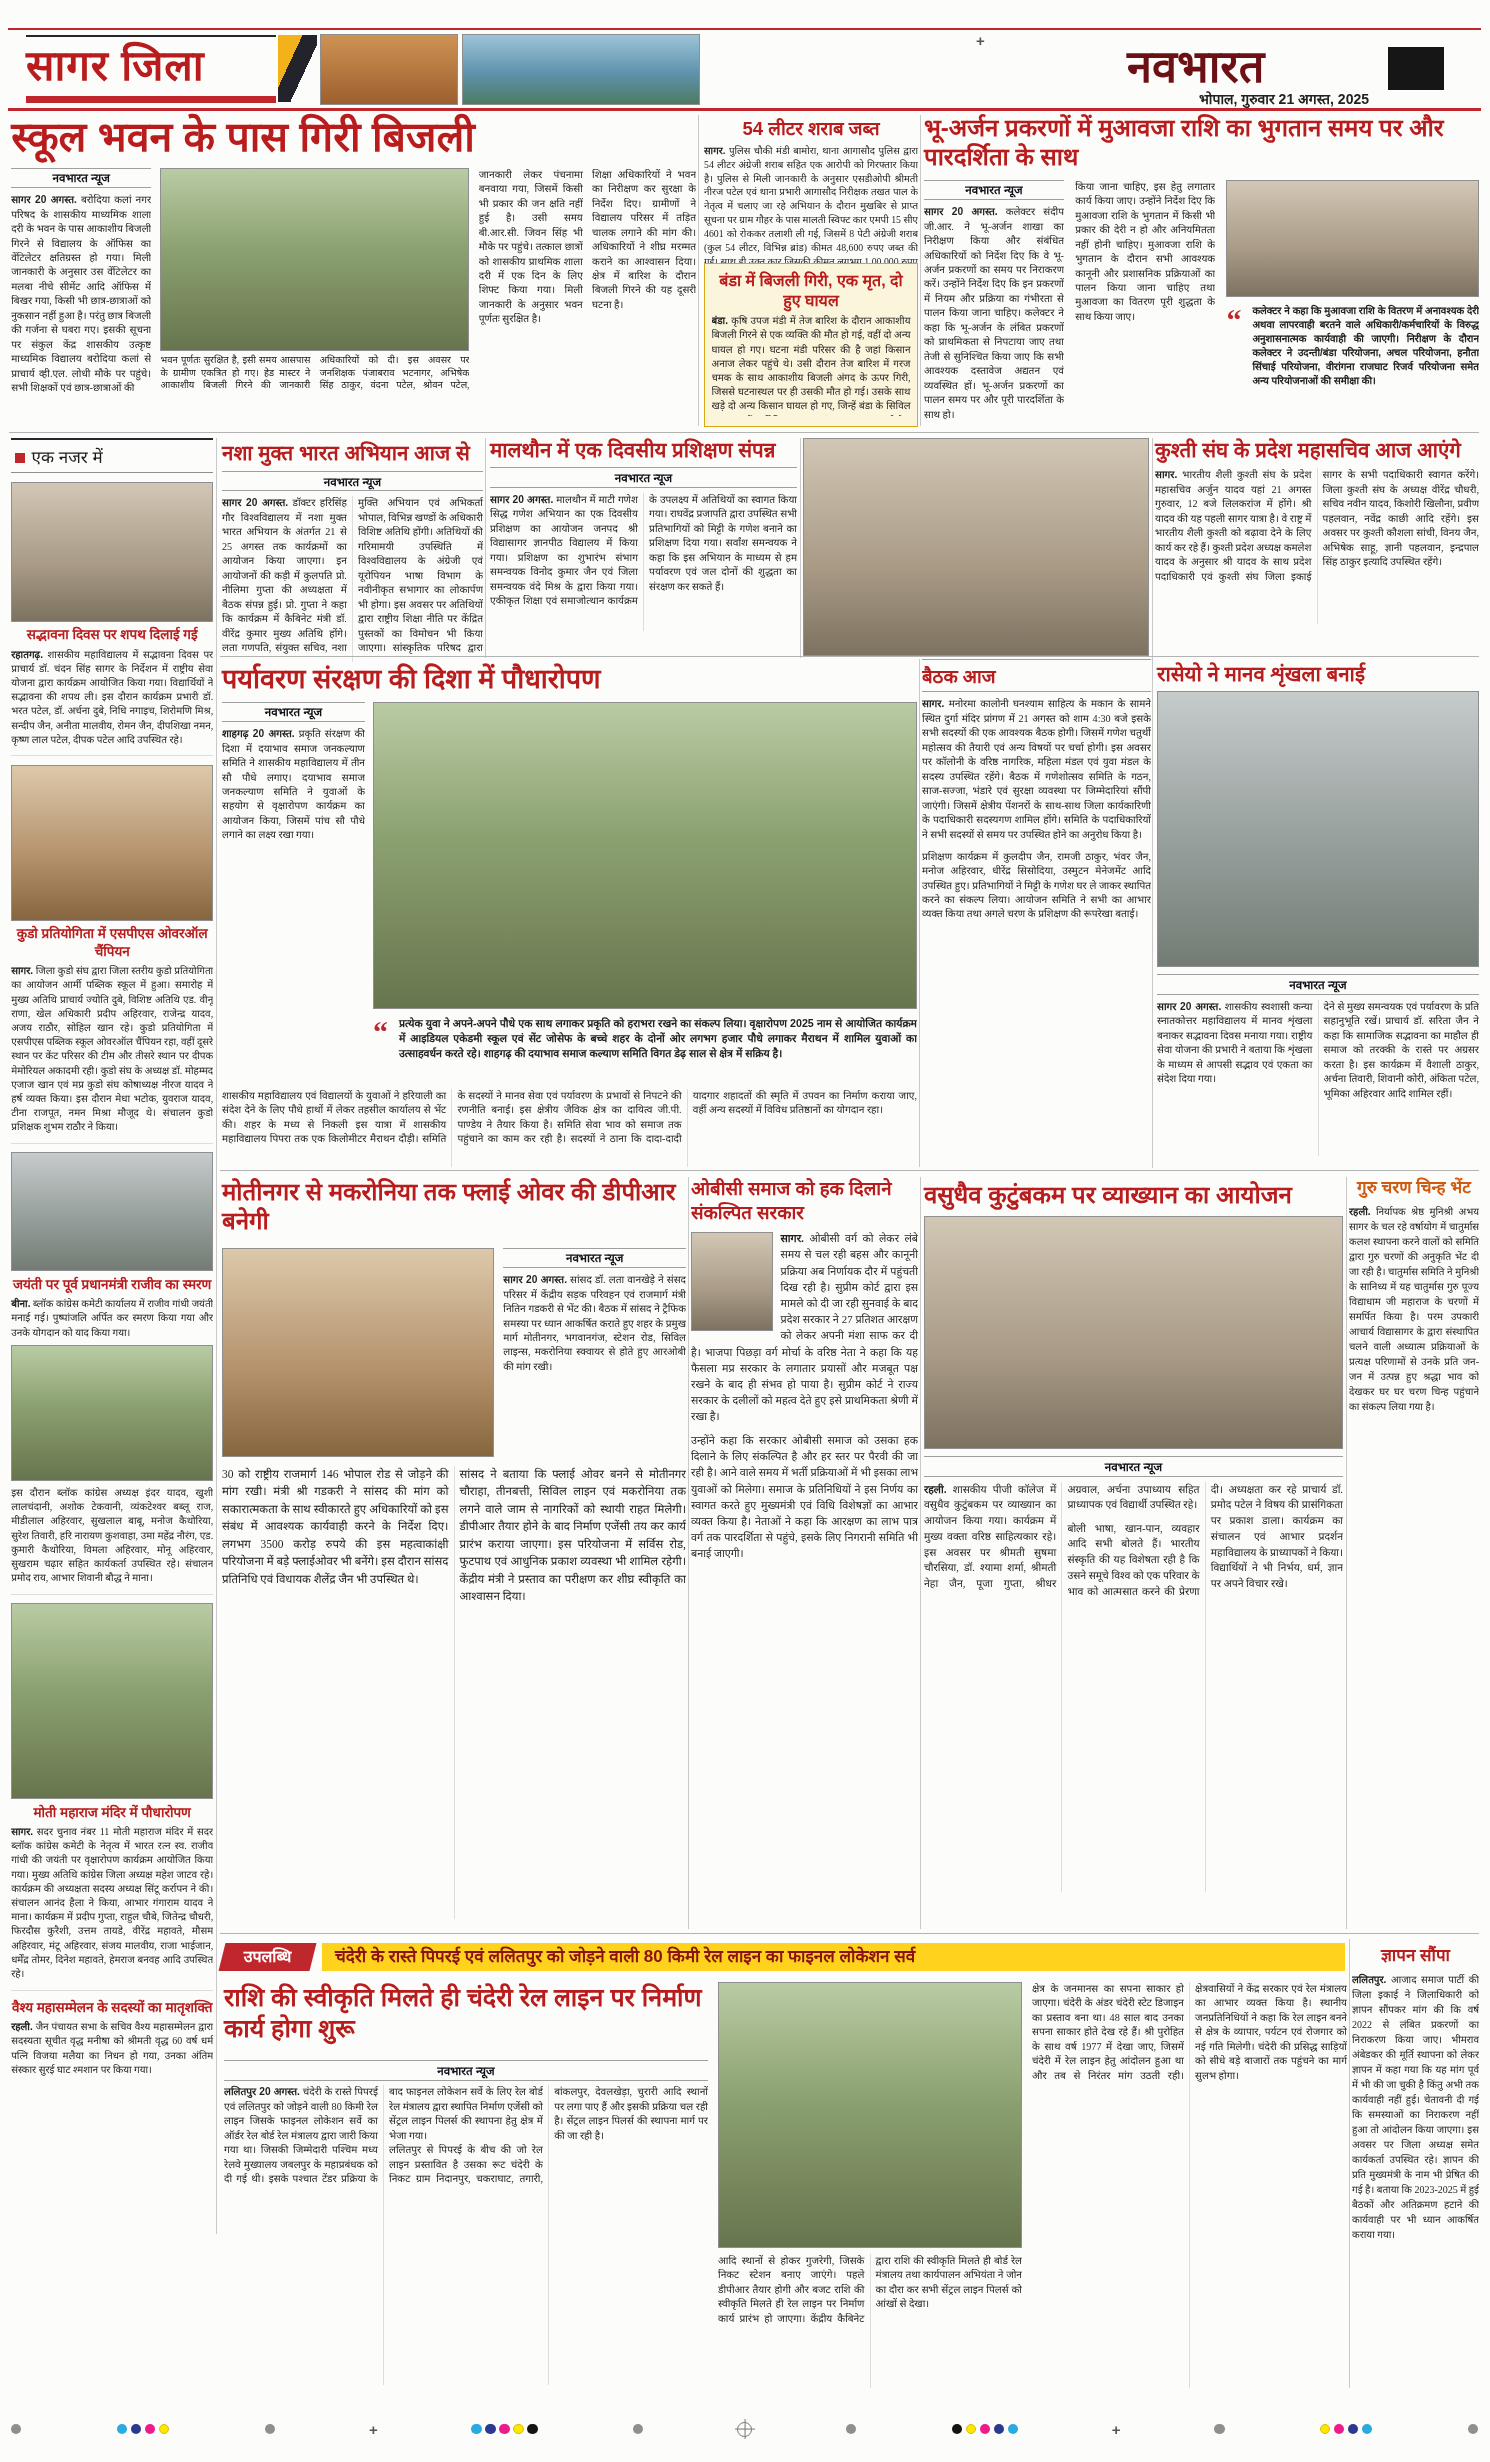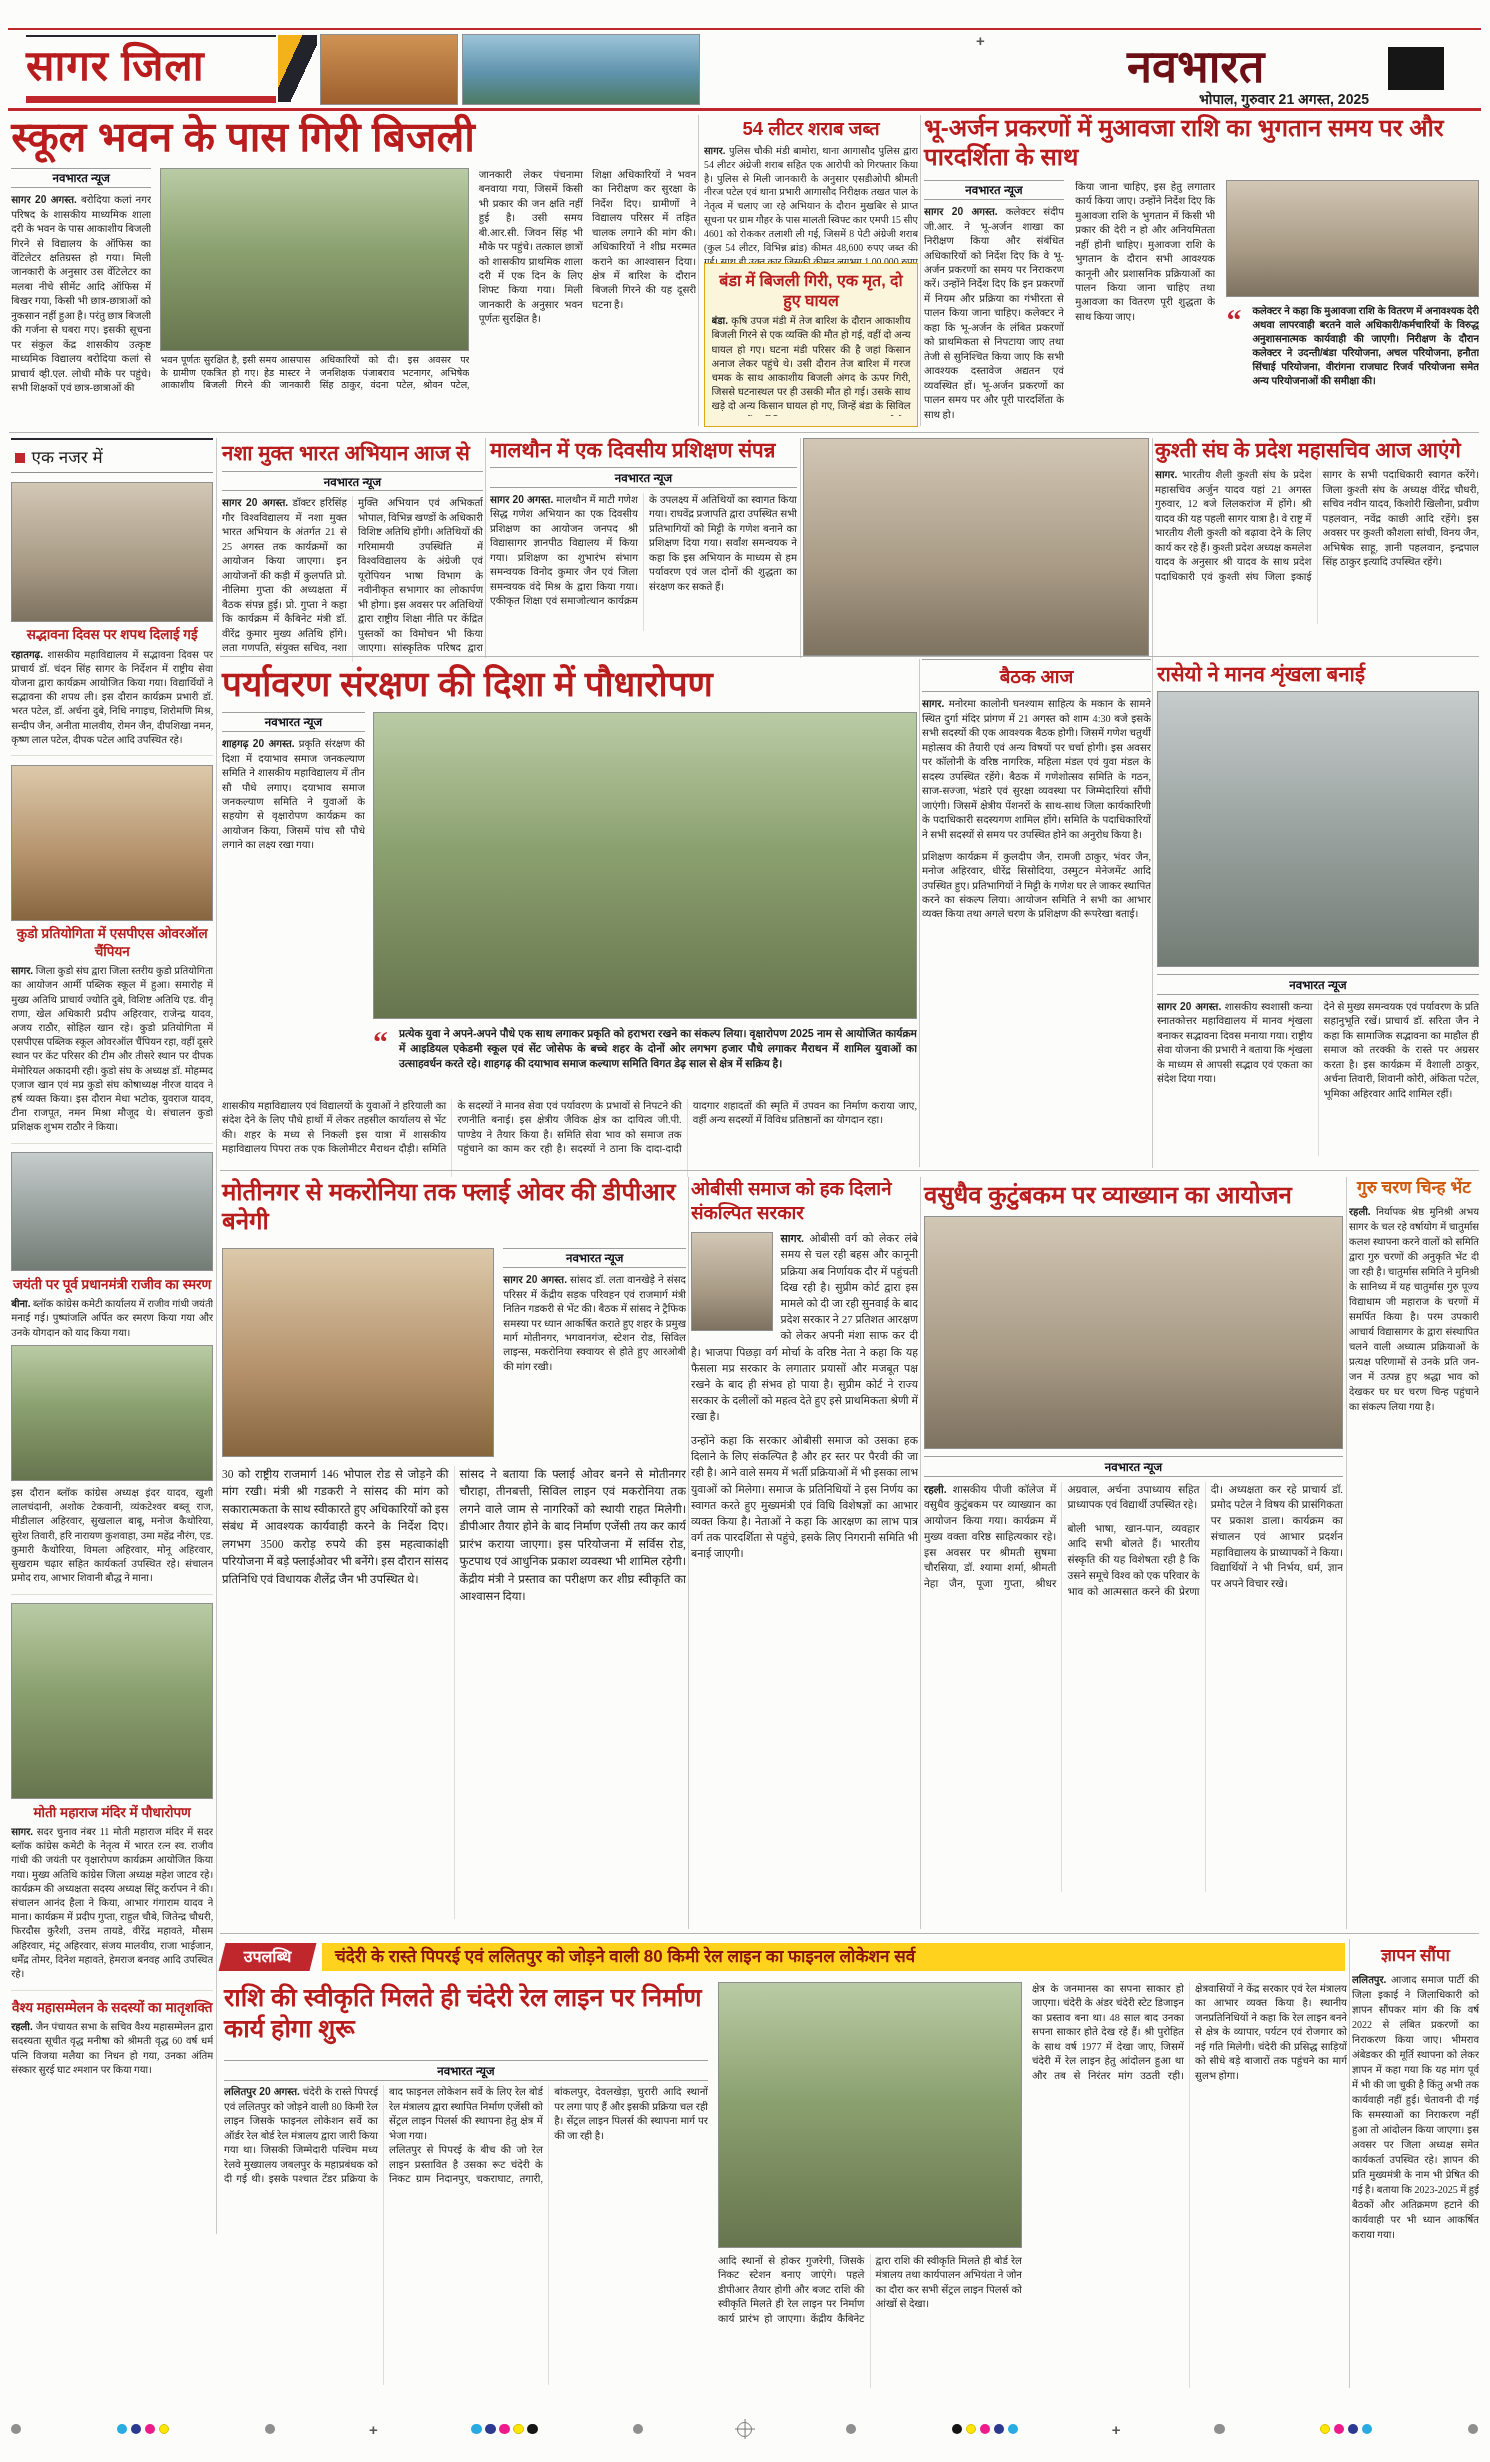--- a/index.html
+++ b/index.html
@@ -73,28 +73,28 @@
 #nasha .cols2{height:166px;overflow:hidden}
 #malthaun{left:490px;top:438px;width:307px;height:218px}
 #malthaun h2{font-size:20.5px;line-height:1.2;margin-bottom:4.7px}
 #malthaun .cols2{height:138px;overflow:hidden}
 #malthaun-photo{left:803px;top:438px;width:346px;height:218px}
 #kushti{left:1155px;top:438px;width:324px;height:218px}
 #kushti h2{font-size:20.5px;line-height:1.2;margin-bottom:5.6px}
 #kushti .cols2{height:156px;overflow:hidden}
 
 #parya{left:222px;top:659px;width:695px;height:507px}
-#parya h2{font-size:35px}
+#parya h2{font-size:27px}
 .parya-grid{display:flex;gap:7.5px;margin-top:5.6px;height:307px}
 .pv1{width:143px;overflow:hidden}
 .parya-grid .ph{flex:1}
 #parya .quote{margin:7.5px 0 0 151px;height:65px;overflow:hidden;font-size:10.7px}
 #parya .cols3{margin-top:7.5px;height:78px;overflow:hidden}
 #baithak{left:922px;top:659px;width:229px;height:507px;overflow:hidden}
-#baithak h3{font-size:18.6px;text-align:center;border-top:0.9px solid #9f9f9f;border-bottom:0.9px solid #9f9f9f;padding:2.8px 0;margin-bottom:5.6px}
+#baithak h3{font-size:18.6px;border-top:0.9px solid #9f9f9f;border-bottom:0.9px solid #9f9f9f;padding:2.8px 0;margin-bottom:5.6px}
 #baithak .bt{margin-bottom:7.5px}
 #raseyo{left:1157px;top:659px;width:322px;height:507px}
 #raseyo h2{font-size:20.5px;margin-bottom:3.7px}
 #raseyo .ph{height:276px;margin-bottom:7.5px}
 #raseyo .cols2{height:156px;overflow:hidden;margin-top:3.7px}
 
 #moti{left:222px;top:1177px;width:464px;height:752px}
 #moti h2{font-size:24px;line-height:1.22;height:65px}
 .moti-grid{display:flex;gap:9.3px;height:209px;margin-top:5.6px}
 .moti-grid .ph{width:272px}

